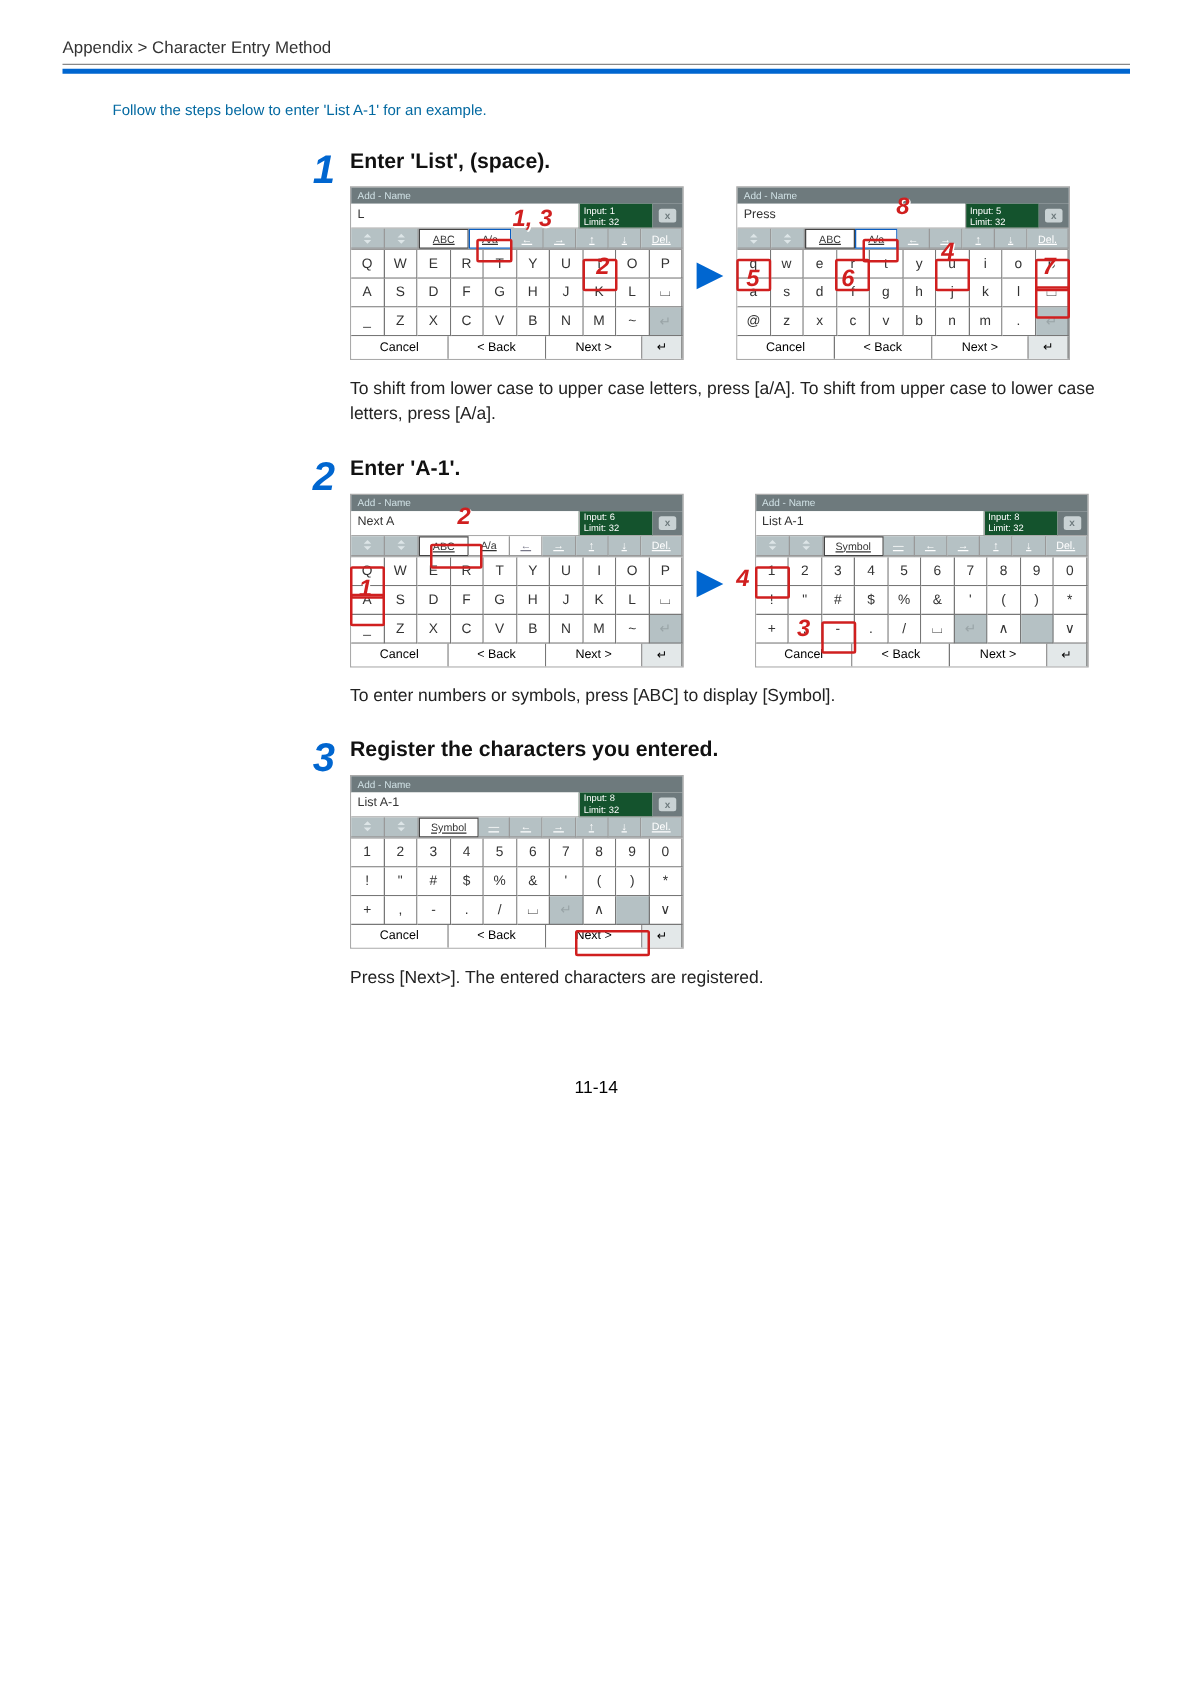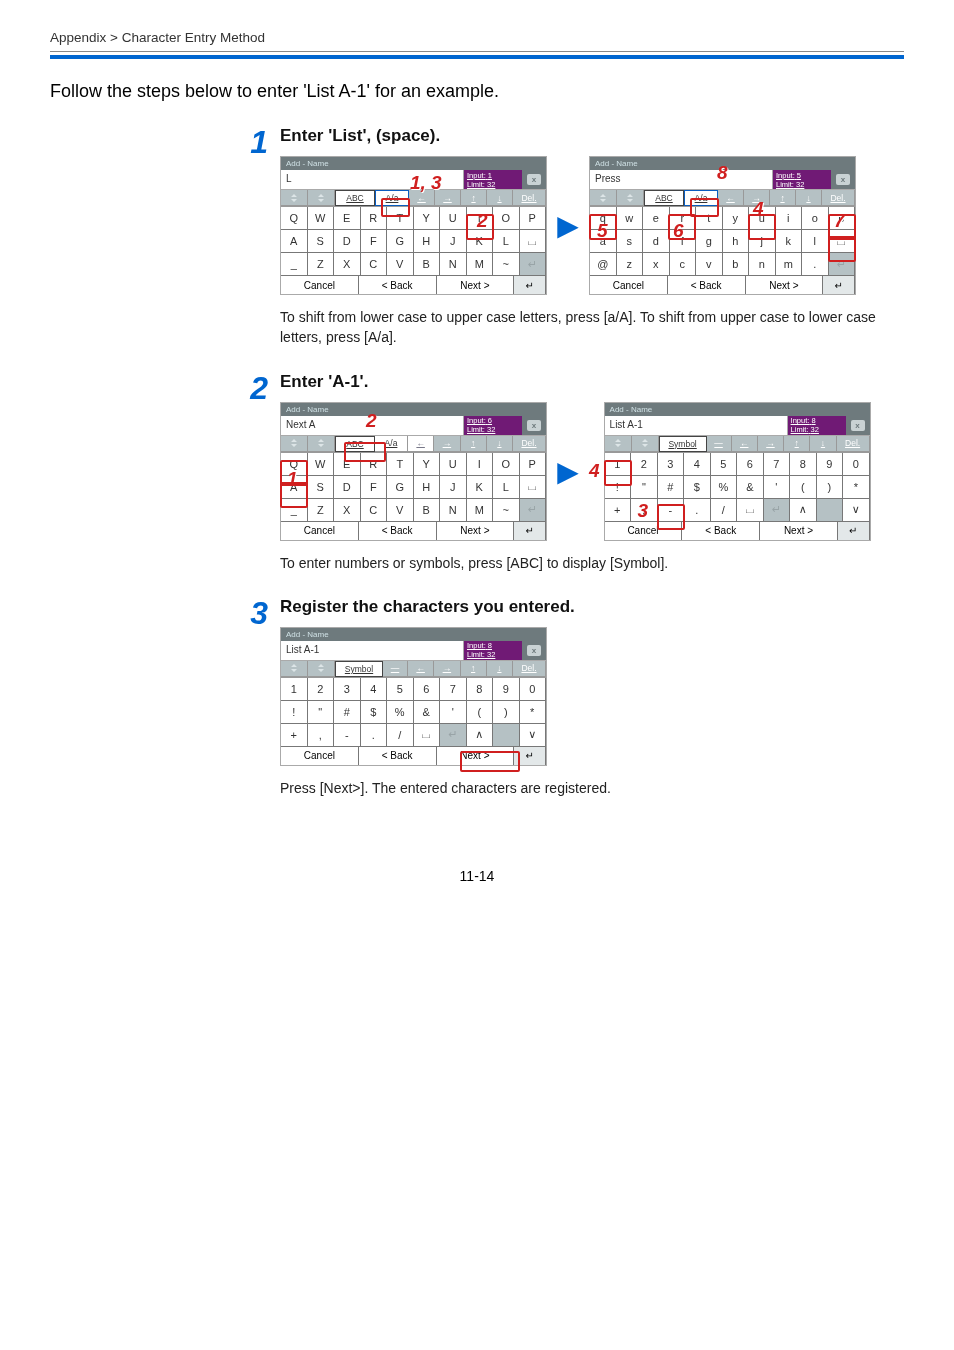--- a/index.html
+++ b/index.html
@@ -28,23 +28,24 @@
   margin-bottom: 22px;
 }
 h1.title {
   font-family: Arial, sans-serif;
   font-size: 30px;
   font-weight: 900;
   color: #0066d0;
   margin: 0 0 10px 0;
 }
 .lead {
-  font-size: 18px;
-  color: #000000;
+  font-size: 12px;
+  color: #0369a1;
   margin-bottom: 24px;
+  margin-left: 40px;
 }
 .step {
   display: flex;
   align-items: flex-start;
 }
 .stepnum {
   width: 38px;
   font-family: Arial, sans-serif;
   font-size: 32px;
   font-weight: 900;
@@ -90,30 +91,29 @@
 .panel-field {
   flex: 1;
   background: #fff;
   border-bottom: 1px solid #aaa;
   padding: 3px 5px 4px 5px;
   color: #333;
   min-height: 12px;
 }
 .panel-right {
   width: 52px;
-  background: #701a75;
+  background: #14532d;
   color: #fff;
   font-size: 7.5px;
   display: flex;
   flex-direction: column;
   justify-content: center;
   padding: 0 3px;
   border-bottom: 1px solid #aaa;
   border-left: 1px solid #aaa;
-  text-decoration: underline;
 }
 .panel-close {
   width: 24px;
   background: #6e7a7d;
   border-bottom: 1px solid #aaa;
   display: flex;
   align-items: center;
   justify-content: center;
   color: #c9d2d4;
 }

